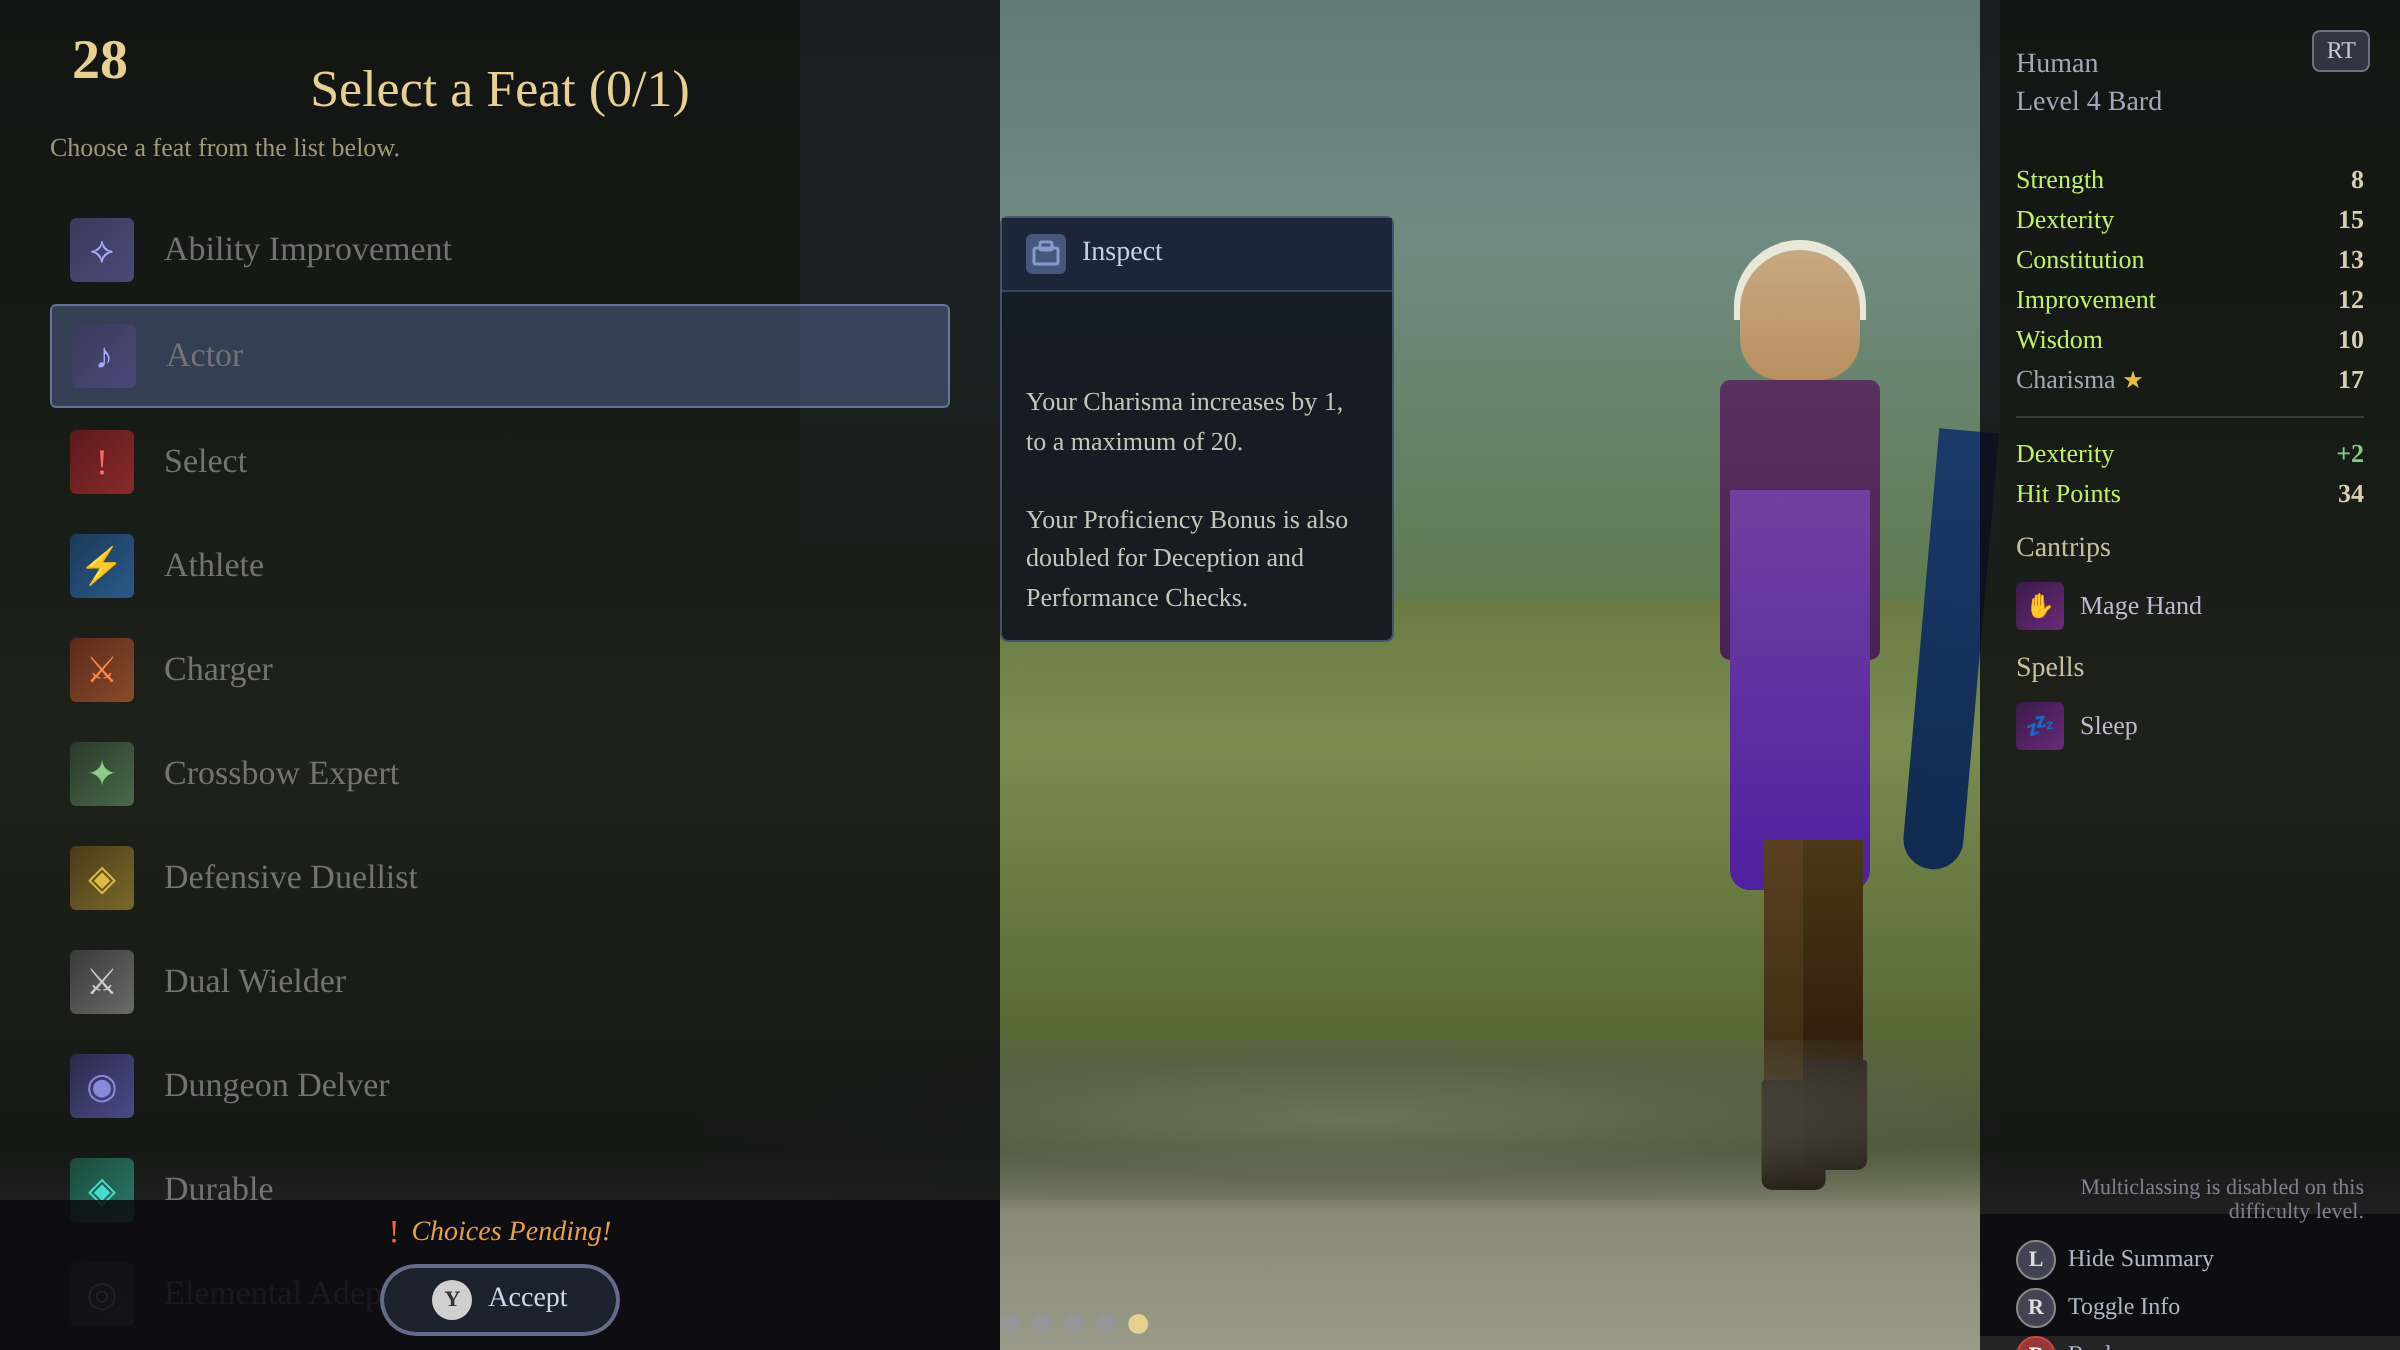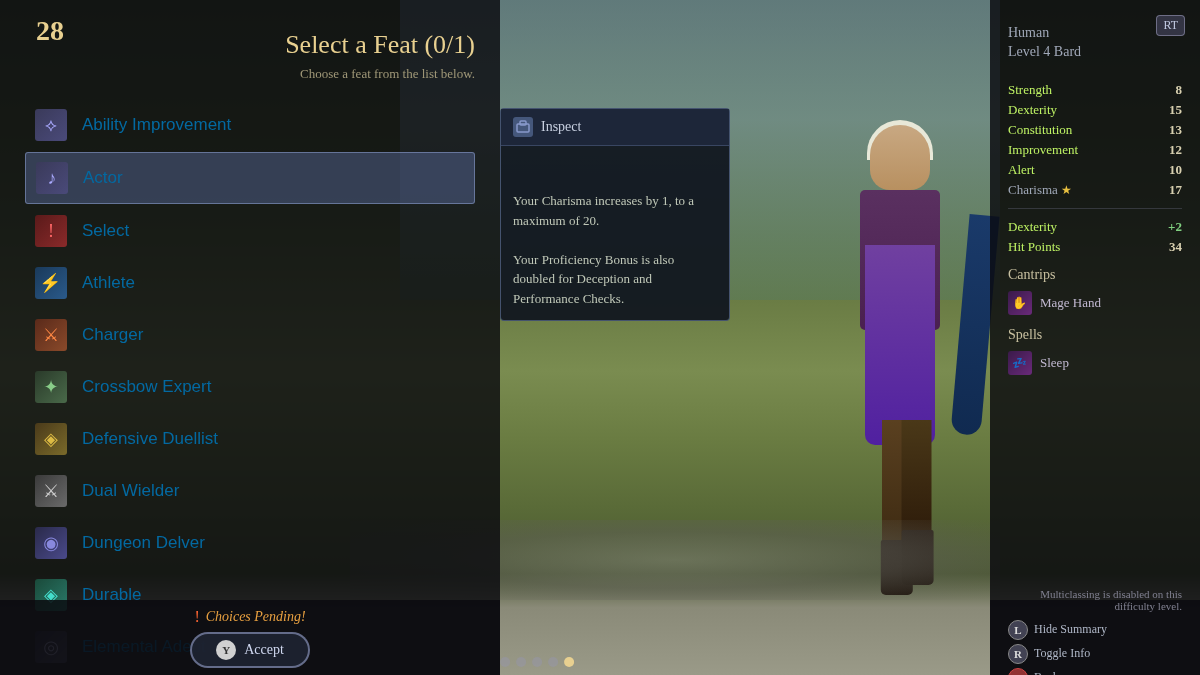--- a/index.html
+++ b/index.html
@@ -173,30 +173,30 @@
       position: absolute;
       top: 15px;
       left: 36px;
       font-size: 28px;
       font-weight: bold;
       color: #e8d090;
       font-family: 'Georgia', serif;
     }
 
     #panel-title {
-      text-align: right;
+      text-align: center;
       font-size: 26px;
       color: #e8d090;
       font-family: 'Georgia', serif;
       margin-bottom: 6px;
       margin-top: 10px;
     }
 
     #panel-subtitle {
-      text-align: right;
+      text-align: left;
       font-size: 13px;
       color: #a09878;
       margin-bottom: 18px;
     }
 
     
     .feat-list {
       list-style: none;
     }
 
@@ -222,43 +222,43 @@
       margin-right: 15px;
       flex-shrink: 0;
       display: flex;
       align-items: center;
       justify-content: center;
       font-size: 18px;
     }
 
     .feat-name {
       font-size: 17px;
-      color: #0369a1;
-      font-family: Liberation Sans, sans-serif;
+      color: #737373;
+      font-family: Liberation Serif, serif;
     }
 
     
     .icon-ability { background: linear-gradient(135deg, #3a3a5a, #4a4a7a); color: #aaaaff; }
     .icon-actor { background: linear-gradient(135deg, #3a3a5a, #4a4a7a); color: #aaaaff; }
     .icon-alert { background: linear-gradient(135deg, #5a1a1a, #8a2a2a); color: #ff6666; }
     .icon-athlete { background: linear-gradient(135deg, #1a3a5a, #2a5a8a); color: #6688ff; }
     .icon-charger { background: linear-gradient(135deg, #5a2a1a, #8a4a2a); color: #ff8844; }
     .icon-crossbow { background: linear-gradient(135deg, #2a3a2a, #4a6a4a); color: #88cc88; }
     .icon-defensive { background: linear-gradient(135deg, #4a3a1a, #7a6a2a); color: #ddbb44; }
     .icon-dual { background: linear-gradient(135deg, #3a3a3a, #6a6a6a); color: #cccccc; }
     .icon-dungeon { background: linear-gradient(135deg, #2a2a4a, #4a4a8a); color: #8888dd; }
     .icon-durable { background: linear-gradient(135deg, #1a4a3a, #2a7a6a); color: #44ddcc; }
     .icon-elemental { background: linear-gradient(135deg, #2a2a3a, #4a4a5a); color: #9999bb; }
 
     
     #inspect-tooltip {
       position: absolute;
       left: 500px;
       top: 108px;
-      width: 230px;
+      width: 197px;
       background: rgba(15, 20, 30, 0.93);
       border: 1px solid rgba(100, 120, 160, 0.6);
       border-radius: 4px;
       z-index: 100;
     }
 
     #inspect-header {
       background: rgba(30, 40, 60, 0.9);
       padding: 8px 12px;
       display: flex;
@@ -483,21 +483,21 @@
       background: #e8d090;
     }
 
     #bottom-center {
       flex: 1;
       height: 75px;
     }
 
     #bottom-right {
       width: 210px;
-      height: 75px;
+      height: 61px;
       background: rgba(10, 10, 15, 0.85);
       display: flex;
       flex-direction: column;
       align-items: flex-start;
       justify-content: center;
       padding: 8px 18px;
       gap: 4px;
     }
 
     #multiclass-note {
@@ -662,21 +662,21 @@
   </div>
   <div class="stat-row">
     <span class="stat-name">Constitution</span>
     <span class="stat-value">13</span>
   </div>
   <div class="stat-row">
     <span class="stat-name">Improvement</span>
     <span class="stat-value">12</span>
   </div>
   <div class="stat-row">
-    <span class="stat-name">Alert</span>
+    <span class="stat-name">Wisdom</span>
     <span class="stat-value">10</span>
   </div>
   <div class="stat-row">
     <span class="stat-name charisma">Charisma <span class="stat-star">★</span></span>
     <span class="stat-value">17</span>
   </div>
 
   <div class="stat-divider"></div>
 
   <div class="stat-row">

